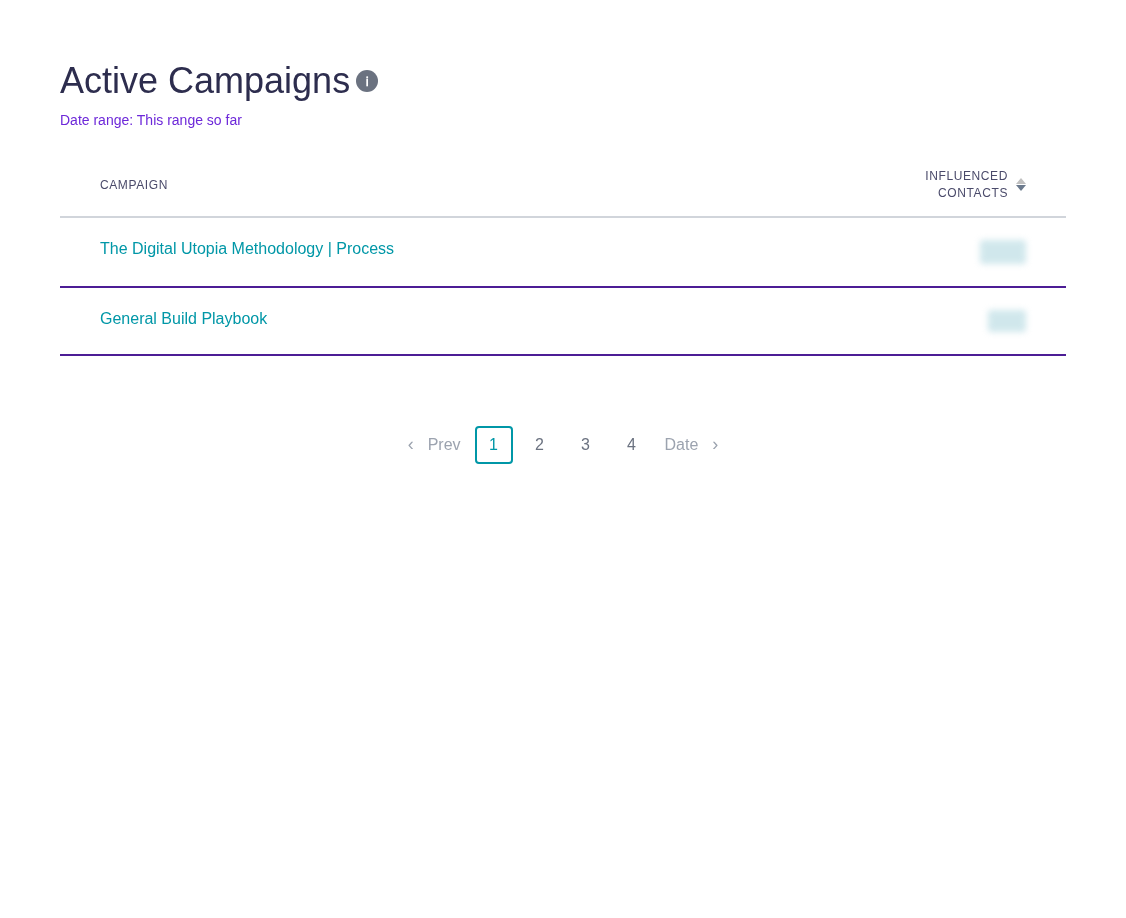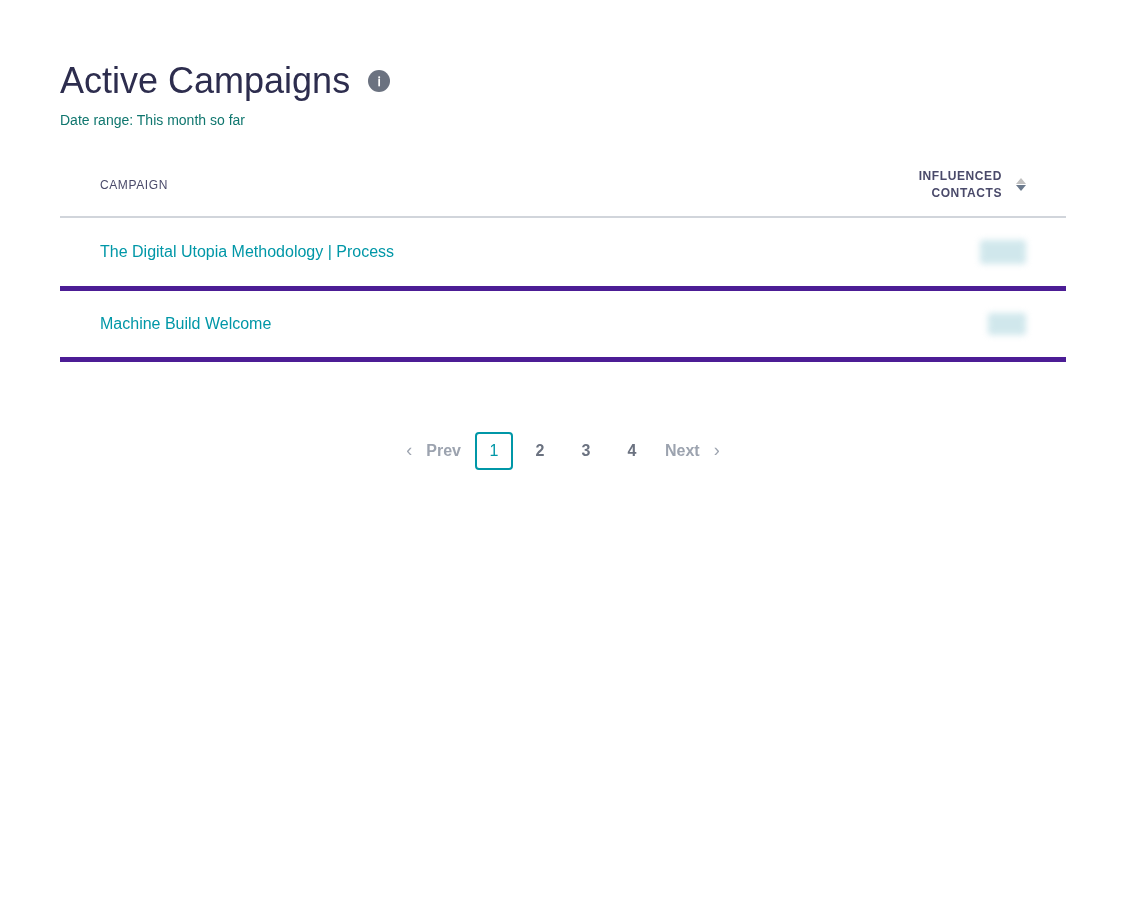--- a/index.html
+++ b/index.html
@@ -11,21 +11,21 @@
       min-height: 918px;
       padding: 60px 60px 40px 60px;
     }
 
     .page-title {
       font-size: 36px;
       font-weight: 300;
       color: #2d2d4e;
       display: flex;
       align-items: center;
-      gap: 18px;
+      gap: 6px;
       margin-bottom: 10px;
     }
 
     .info-icon {
       display: inline-flex;
       align-items: center;
       justify-content: center;
       width: 22px;
       height: 22px;
       border-radius: 50%;
@@ -37,21 +37,21 @@
       flex-shrink: 0;
     }
 
     .date-range {
       font-size: 14px;
       color: #6b7280;
       margin-bottom: 40px;
     }
 
     .date-range span {
-      color: #0f766e;
+      color: #6d28d9;
     }
 
     .table-container {
       width: 100%;
     }
 
     .table-header {
       display: flex;
       justify-content: space-between;
       align-items: center;
@@ -62,28 +62,28 @@
     .col-campaign {
       font-size: 12px;
       font-weight: 400;
       color: #4a4a6a;
       letter-spacing: 0.05em;
       text-transform: uppercase;
     }
 
     .col-influenced {
       font-size: 12px;
-      font-weight: 700;
+      font-weight: 400;
       color: #4a4a6a;
       letter-spacing: 0.05em;
       text-transform: uppercase;
       text-align: right;
       display: flex;
       align-items: center;
-      gap: 14px;
+      gap: 8px;
       justify-content: space-between;
     }
 
     .sort-arrows {
       display: flex;
       flex-direction: column;
       gap: 1px;
     }
 
     .sort-arrow-up {
@@ -98,23 +98,23 @@
       width: 0;
       height: 0;
       border-left: 5px solid transparent;
       border-right: 5px solid transparent;
       border-top: 6px solid #6b7a8d;
     }
 
     .table-row {
       display: flex;
       justify-content: space-between;
-      align-items: center;
+      align-items: flex-start;
       padding: 22px 40px;
-      border-bottom: 5px solid #4c1d95;
+      border-bottom: 2px solid #4c1d95;
     }
 
     .campaign-link {
       font-size: 16px;
       color: #0097a7;
       text-decoration: none;
       cursor: pointer;
     }
 
     .blurred-value {
@@ -145,21 +145,20 @@
       justify-content: center;
       min-width: 38px;
       height: 38px;
       padding: 0 6px;
       font-size: 16px;
       color: #6b7280;
       cursor: pointer;
       border: none;
       background: transparent;
       border-radius: 4px;
-      font-weight: bold;
     }
 
     .page-btn.active {
       border: 2px solid #0097a7;
       color: #0097a7;
       font-weight: 500;
     }
 
     .page-nav-text {
       font-size: 16px;
@@ -175,21 +174,21 @@
 </head>
 <body>
 
 <div class="page-title">
   <span>Active Campaigns</span>
   <span class="info-icon">ℹ</span>
 </div>
 
 <div class="date-range">
   <span>Date range:</span>
-  <span>This month so far</span>
+  <span>This range so far</span>
 </div>
 
 <div class="table-container">
 
   <div class="table-header">
     <span class="col-campaign">CAMPAIGN</span>
     <div class="col-influenced">
       <span style="text-align:right;line-height:1.4;">INFLUENCED<br>CONTACTS</span>
       <div class="sort-arrows">
         <div class="sort-arrow-up"></div>
@@ -199,27 +198,27 @@
   </div>
 
   <div class="table-row">
     <a class="campaign-link">The Digital Utopia Methodology | Process</a>
     <div class="blurred-value"></div>
   </div>
 
 
 
   <div class="table-row">
-    <a class="campaign-link">Machine Build Welcome</a>
+    <a class="campaign-link">General Build Playbook</a>
     <div class="blurred-value small"></div>
   </div>
 </div>
 
 <div class="pagination">
   <span class="chevron">‹</span>
   <button class="page-btn page-nav-text">Prev</button>
   <button class="page-btn active">1</button>
   <button class="page-btn">2</button>
   <button class="page-btn">3</button>
   <button class="page-btn">4</button>
-  <button class="page-btn page-nav-text">Next</button>
+  <button class="page-btn page-nav-text">Date</button>
   <span class="chevron">›</span>
 </div>
 
 </body></html>

